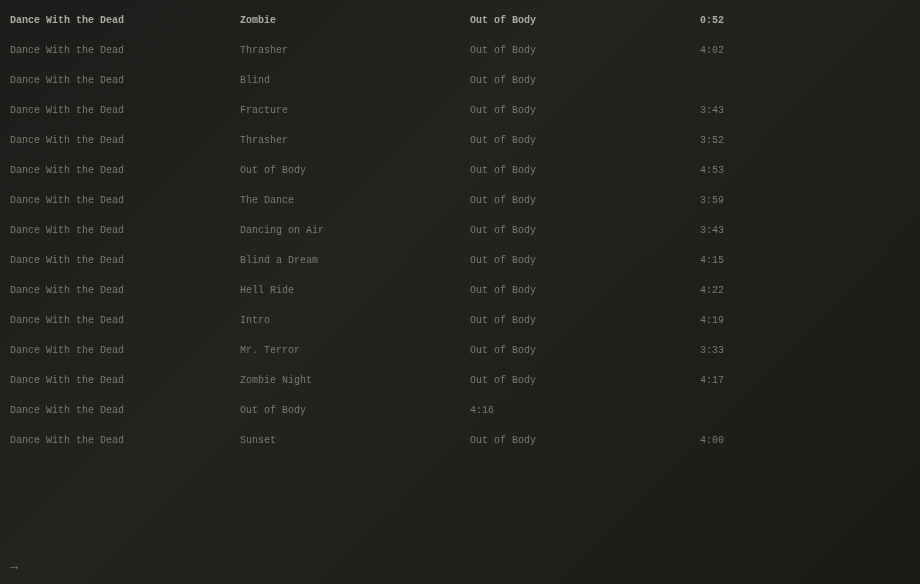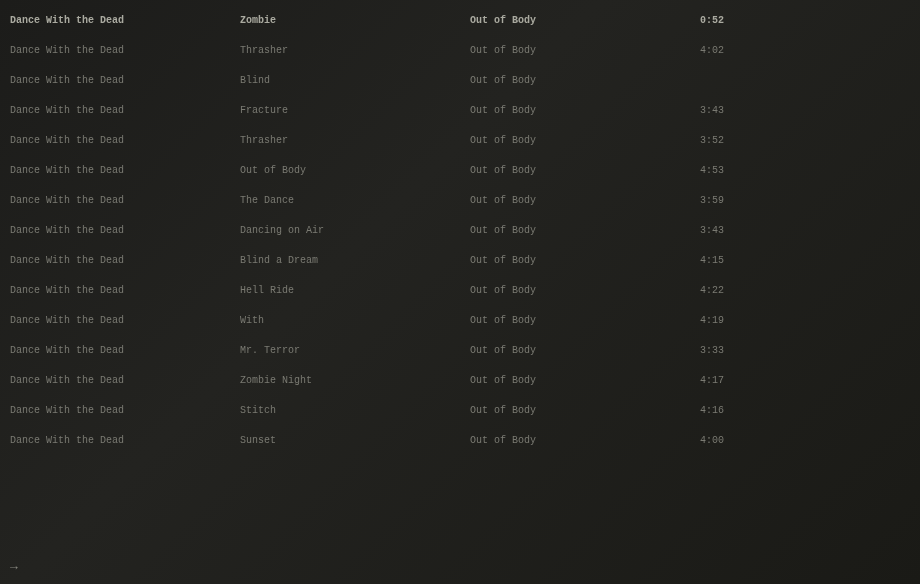--- a/index.html
+++ b/index.html
@@ -112,39 +112,38 @@
       <span class="col-duration">4:15</span>
     </div>
     <div class="track-row">
       <span class="col-artist">Dance With the Dead</span>
       <span class="col-title">Hell Ride</span>
       <span class="col-album">Out of Body</span>
       <span class="col-duration">4:22</span>
     </div>
     <div class="track-row">
       <span class="col-artist">Dance With the Dead</span>
-      <span class="col-title">With</span>
+      <span class="col-title">Intro</span>
       <span class="col-album">Out of Body</span>
       <span class="col-duration">4:19</span>
     </div>
     <div class="track-row">
       <span class="col-artist">Dance With the Dead</span>
       <span class="col-title">Mr. Terror</span>
       <span class="col-album">Out of Body</span>
       <span class="col-duration">3:33</span>
     </div>
     <div class="track-row">
       <span class="col-artist">Dance With the Dead</span>
       <span class="col-title">Zombie Night</span>
       <span class="col-album">Out of Body</span>
       <span class="col-duration">4:17</span>
     </div>
     <div class="track-row">
       <span class="col-artist">Dance With the Dead</span>
-      <span class="col-title">Stitch</span>
       <span class="col-album">Out of Body</span>
       <span class="col-duration">4:16</span>
     </div>
     <div class="track-row">
       <span class="col-artist">Dance With the Dead</span>
       <span class="col-title">Sunset</span>
       <span class="col-album">Out of Body</span>
       <span class="col-duration">4:00</span>
     </div>
   </div>

